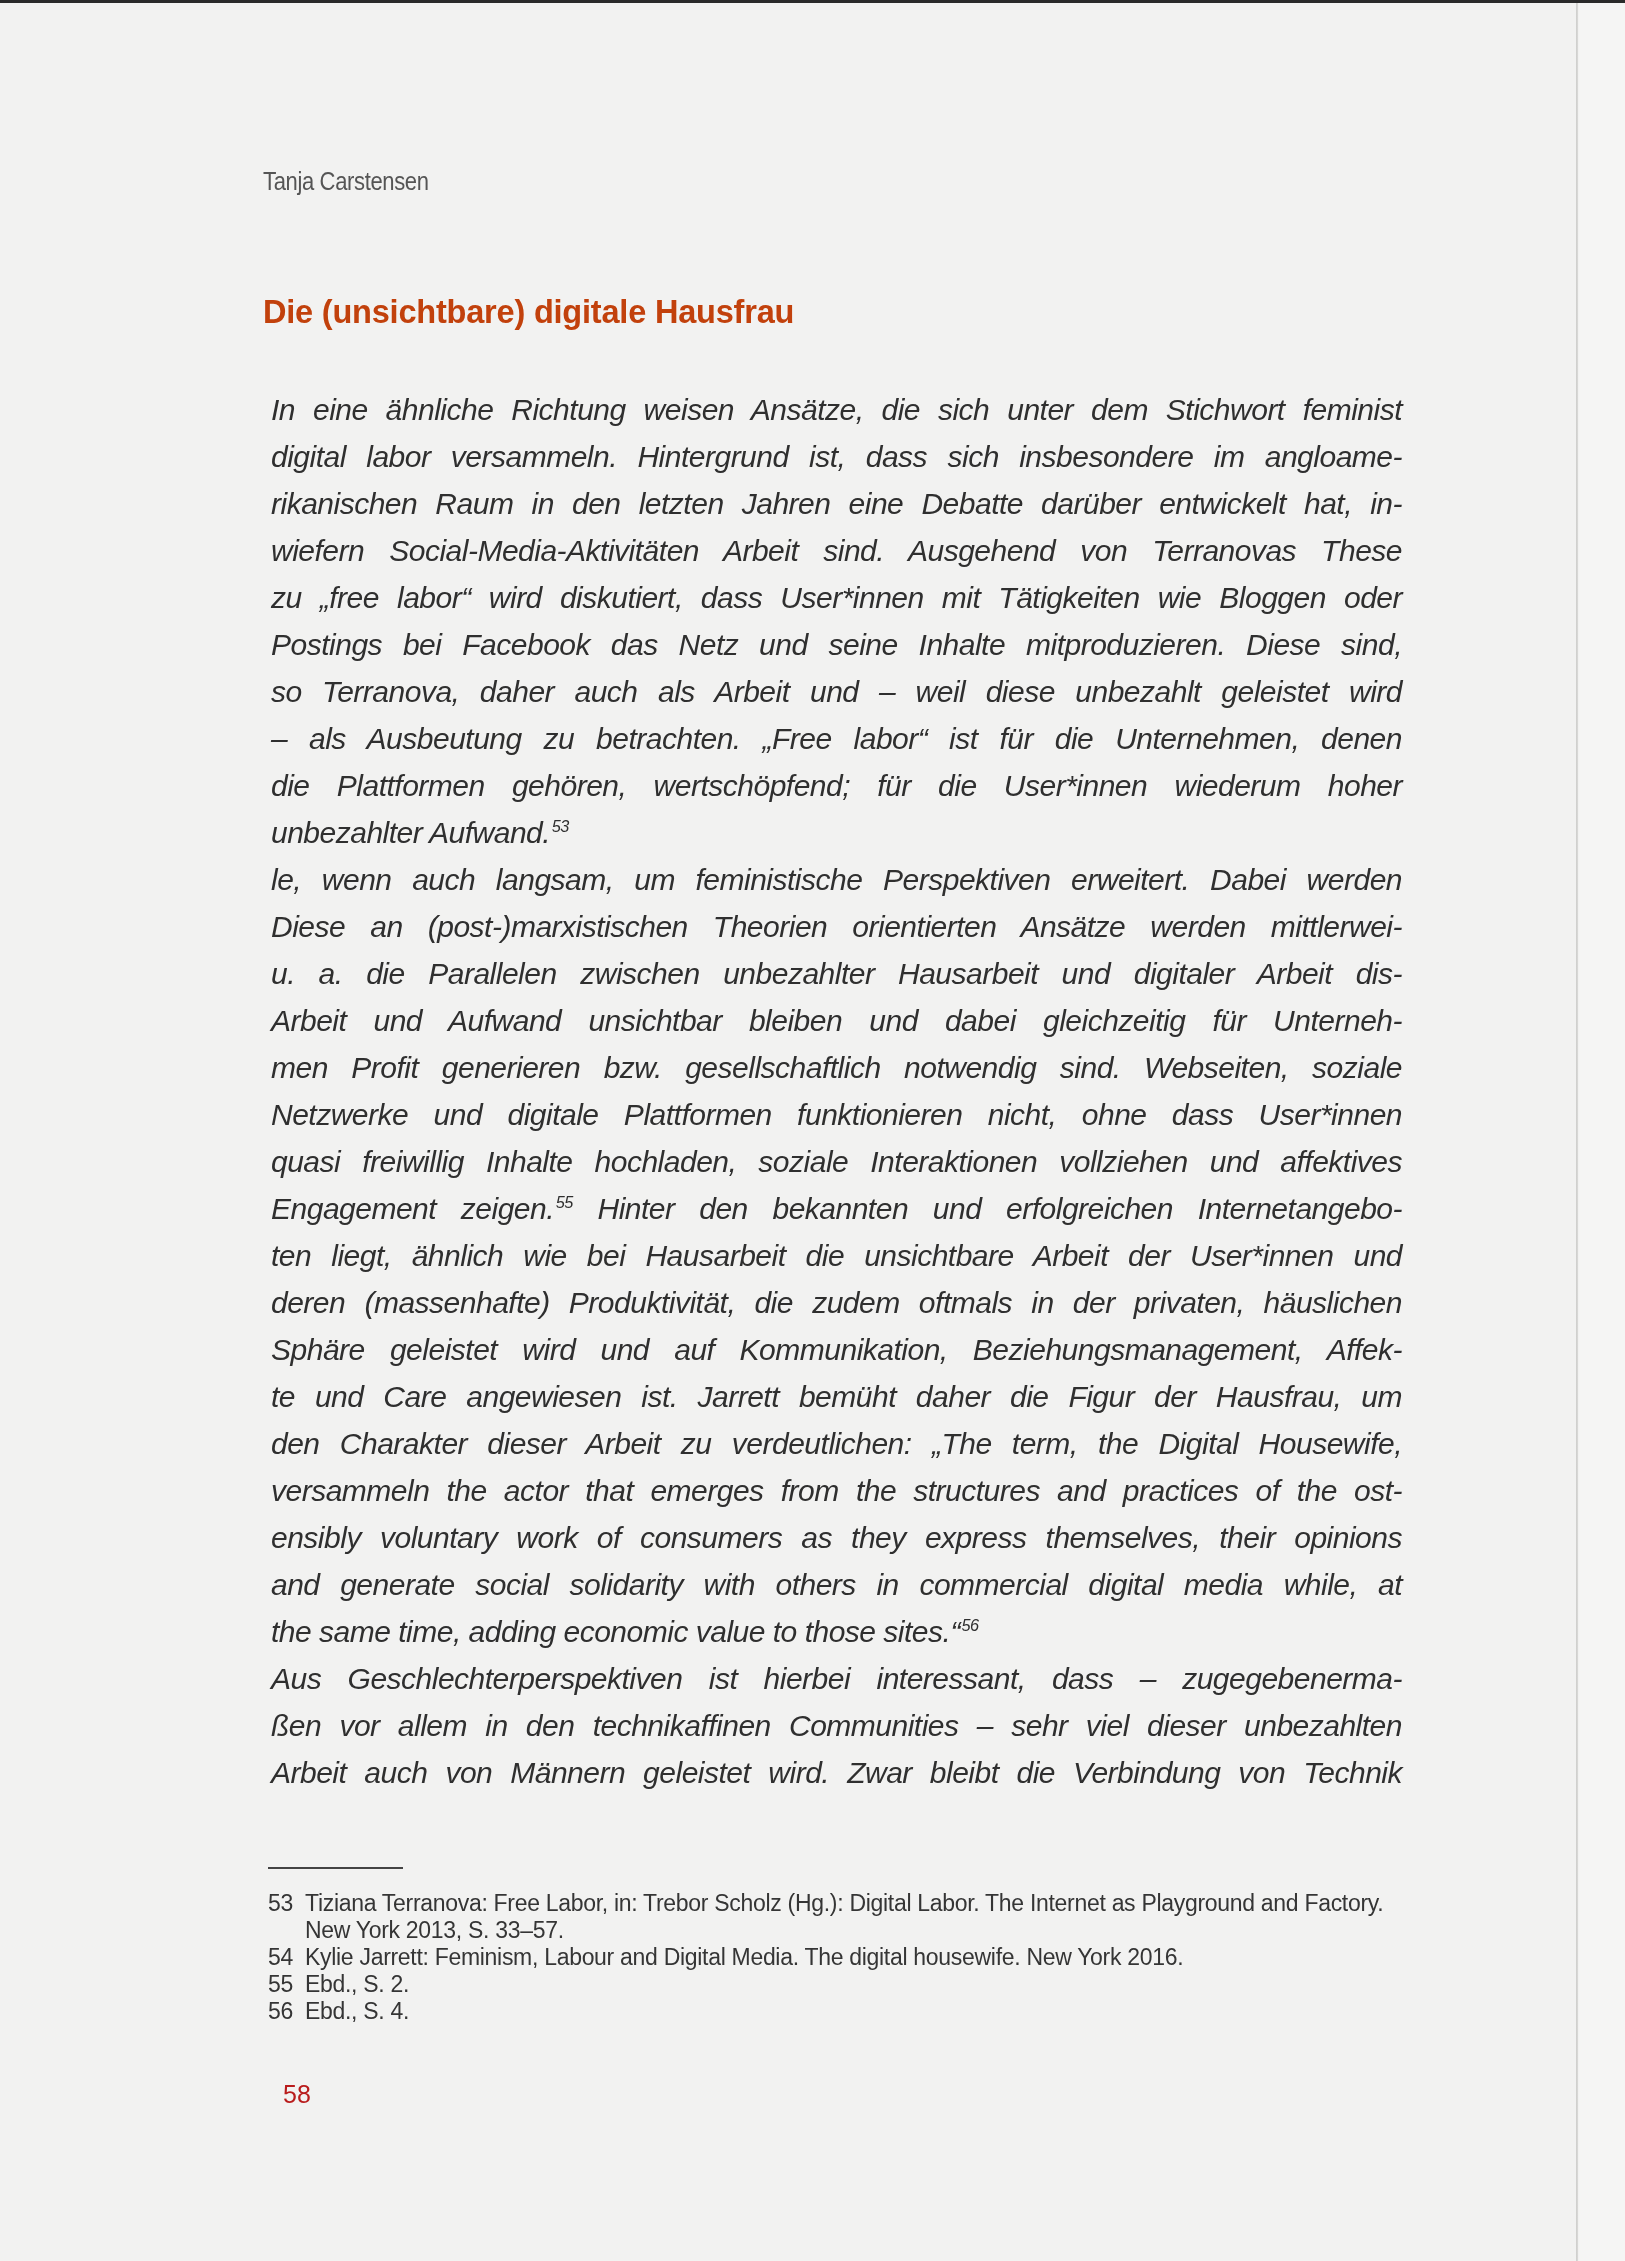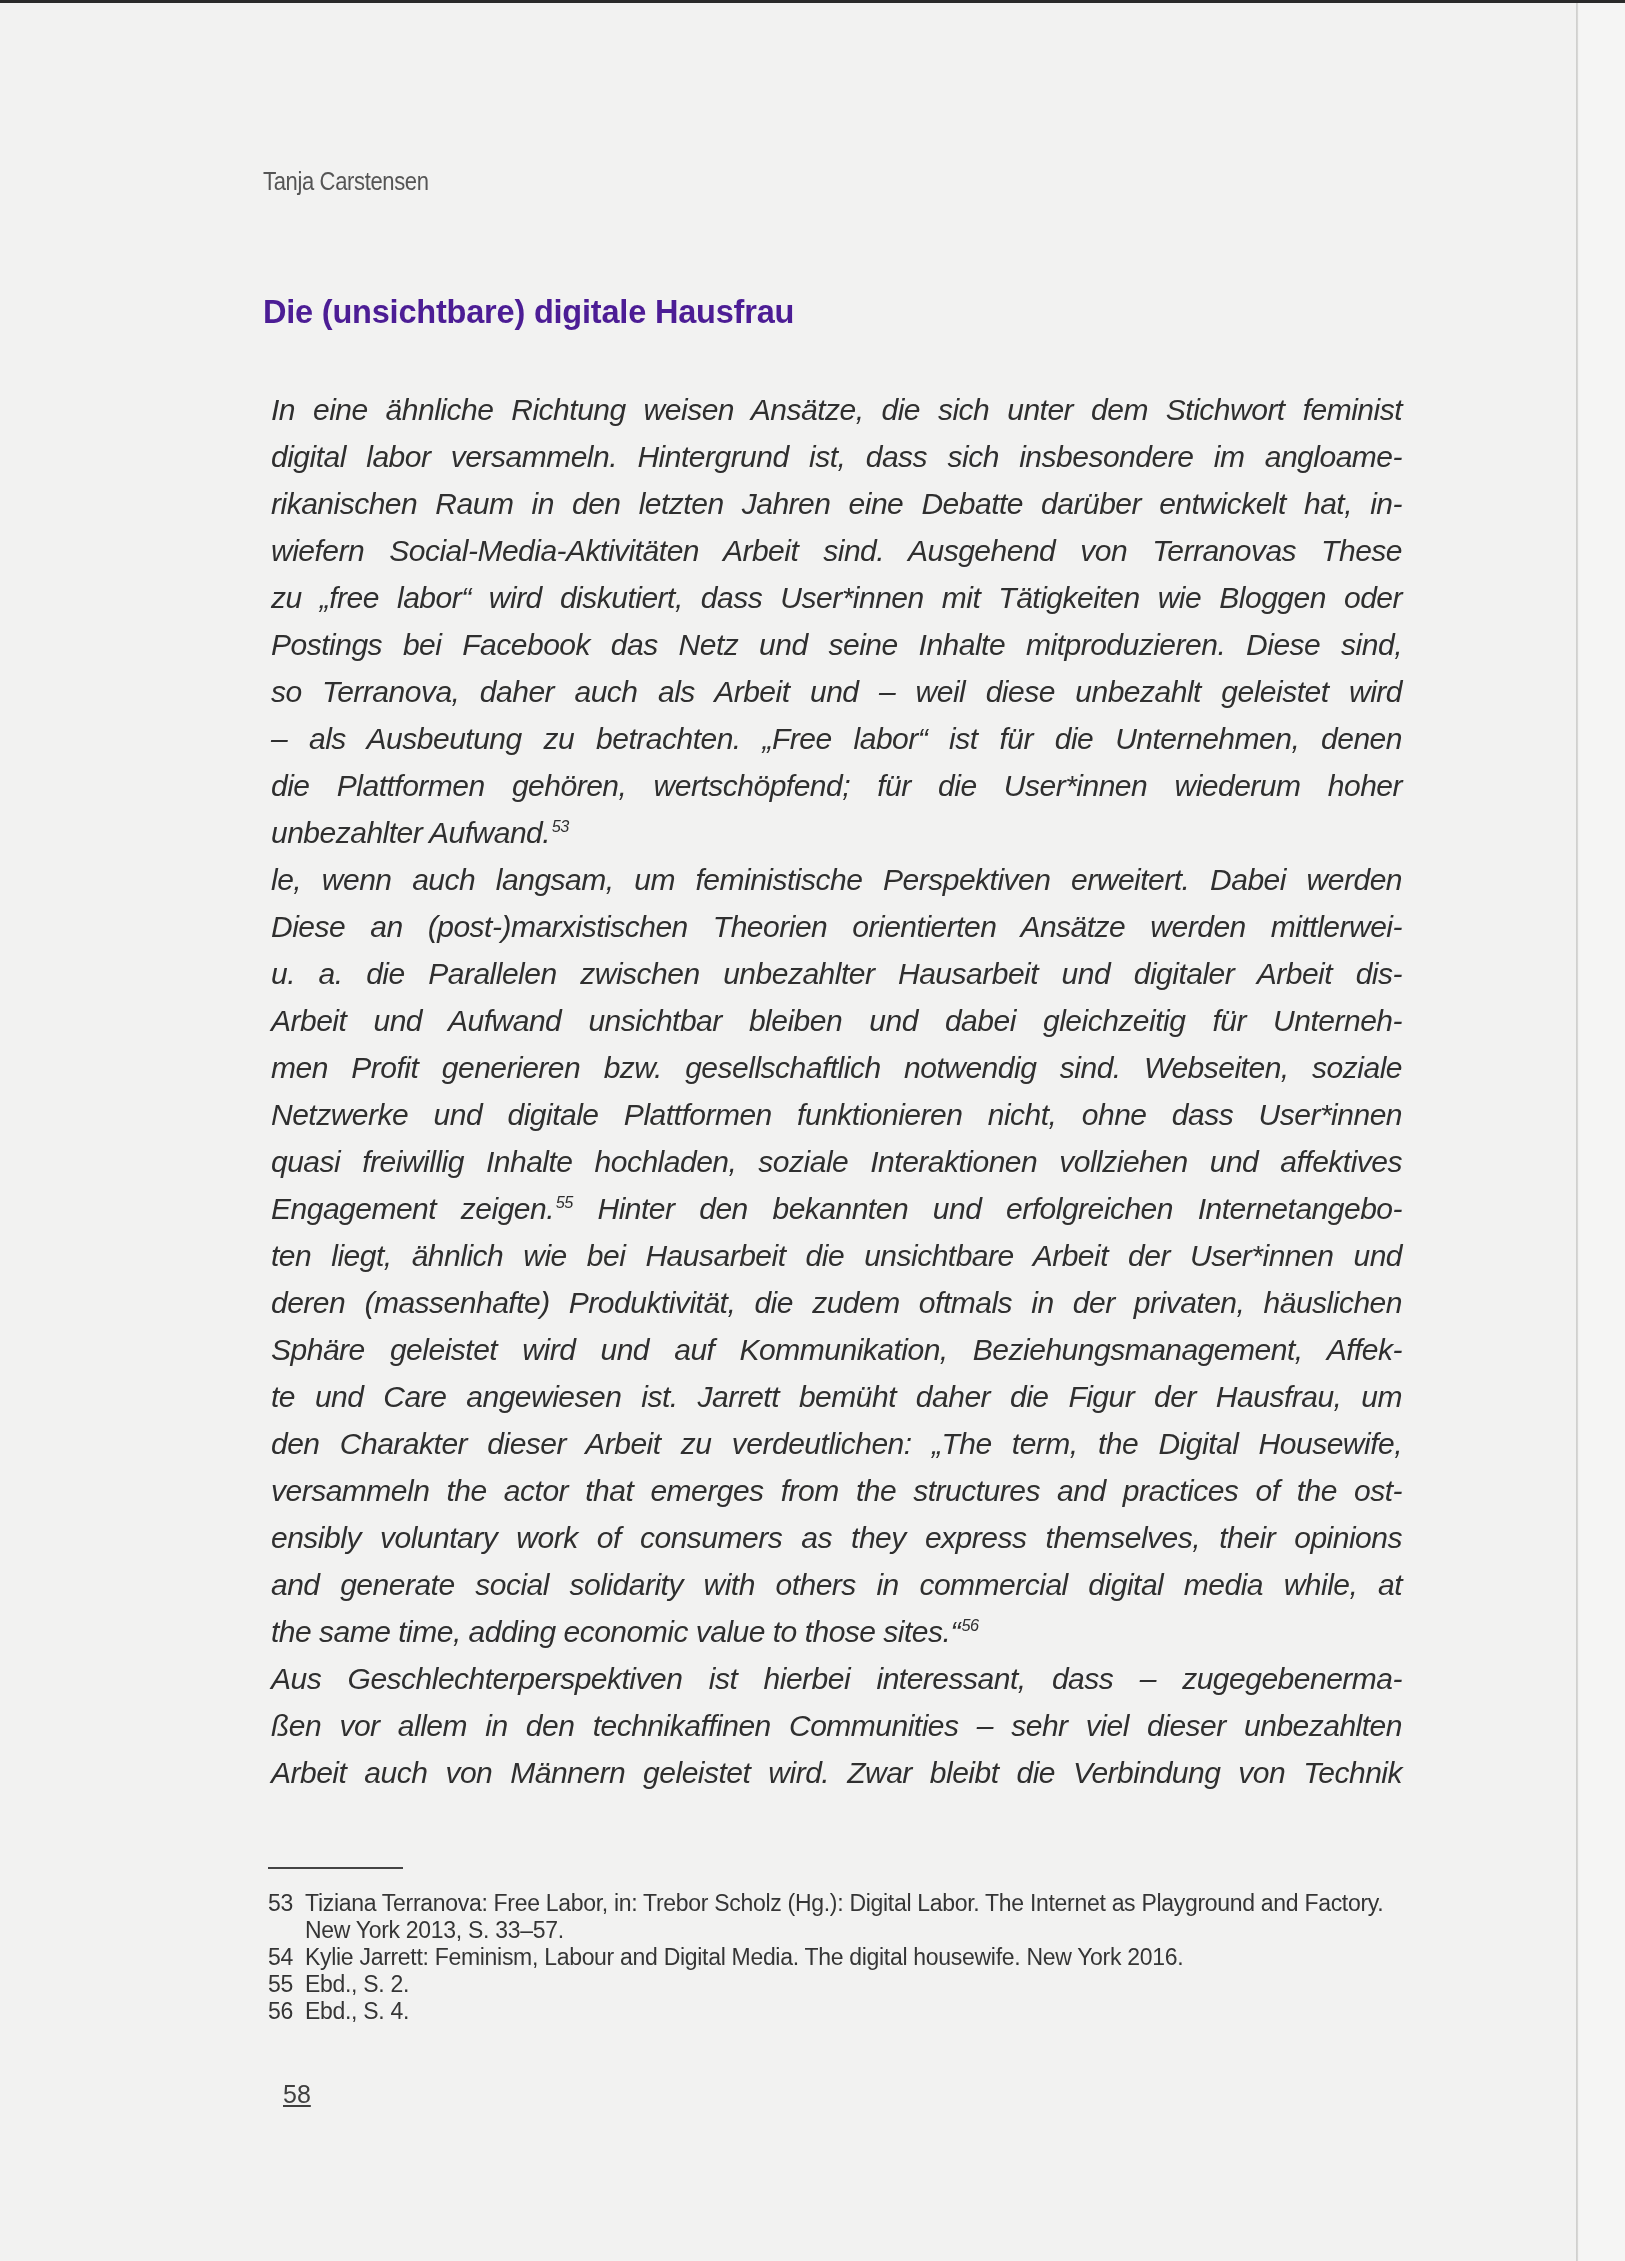--- a/index.html
+++ b/index.html
@@ -47,21 +47,21 @@
       letter-spacing: -0.4px;
       transform: scaleX(0.88);
       transform-origin: left top;
     }
     .section-title {
       position: absolute;
       left: 263px;
       top: 294px;
       font-size: 32.5px;
       font-weight: bold;
-      color: #4c1d95;
+      color: #c2410c;
       letter-spacing: -0.2px;
       margin: 0;
     }
     .body-text {
       position: absolute;
       left: 271px;
       top: 386px;
       width: 1131px;
       font-style: italic;
     }
@@ -110,22 +110,21 @@
       flex: none;
     }
     .fn-text {
       flex: 1;
     }
     .page-number {
       position: absolute;
       left: 283px;
       top: 2080px;
       font-size: 25px;
-      color: #404040;
-      text-decoration: underline;
+      color: #b91c1c;
     }
   </style>
 </head>
 <body>
 
 <div class="top-edge"></div>
 <div class="page-fold"></div>
 <div class="right-strip"></div>
 
 <div class="running-head">Tanja Carstensen</div>

